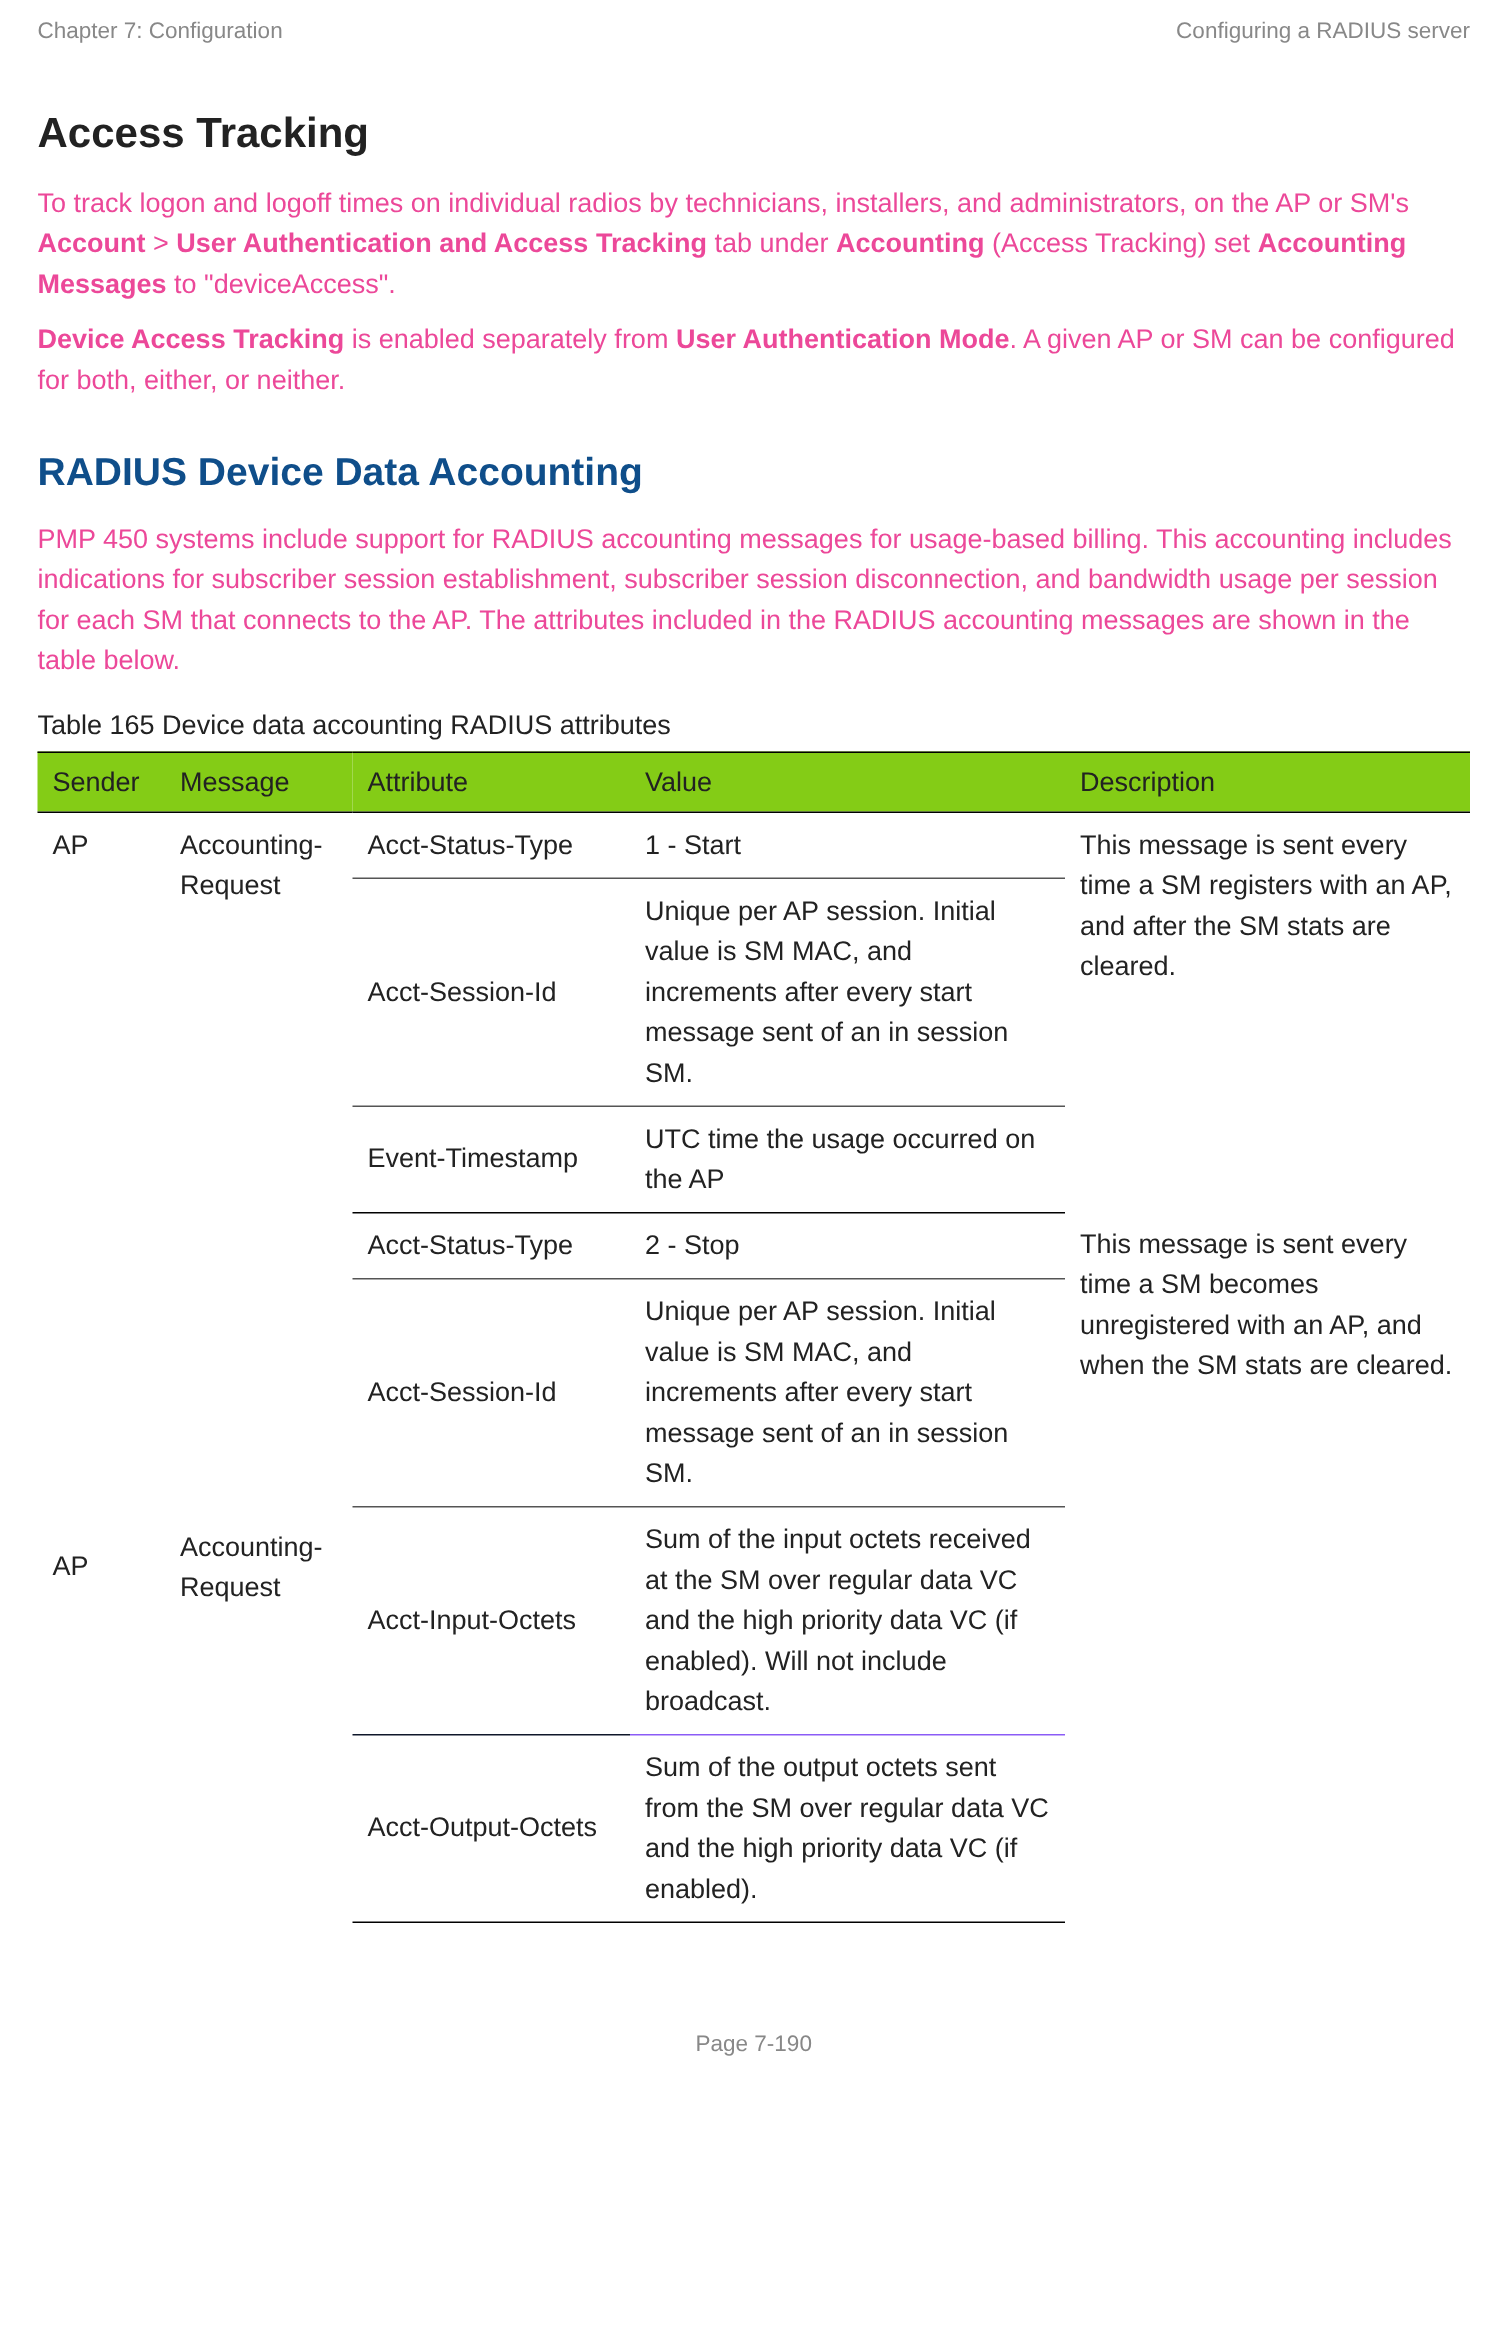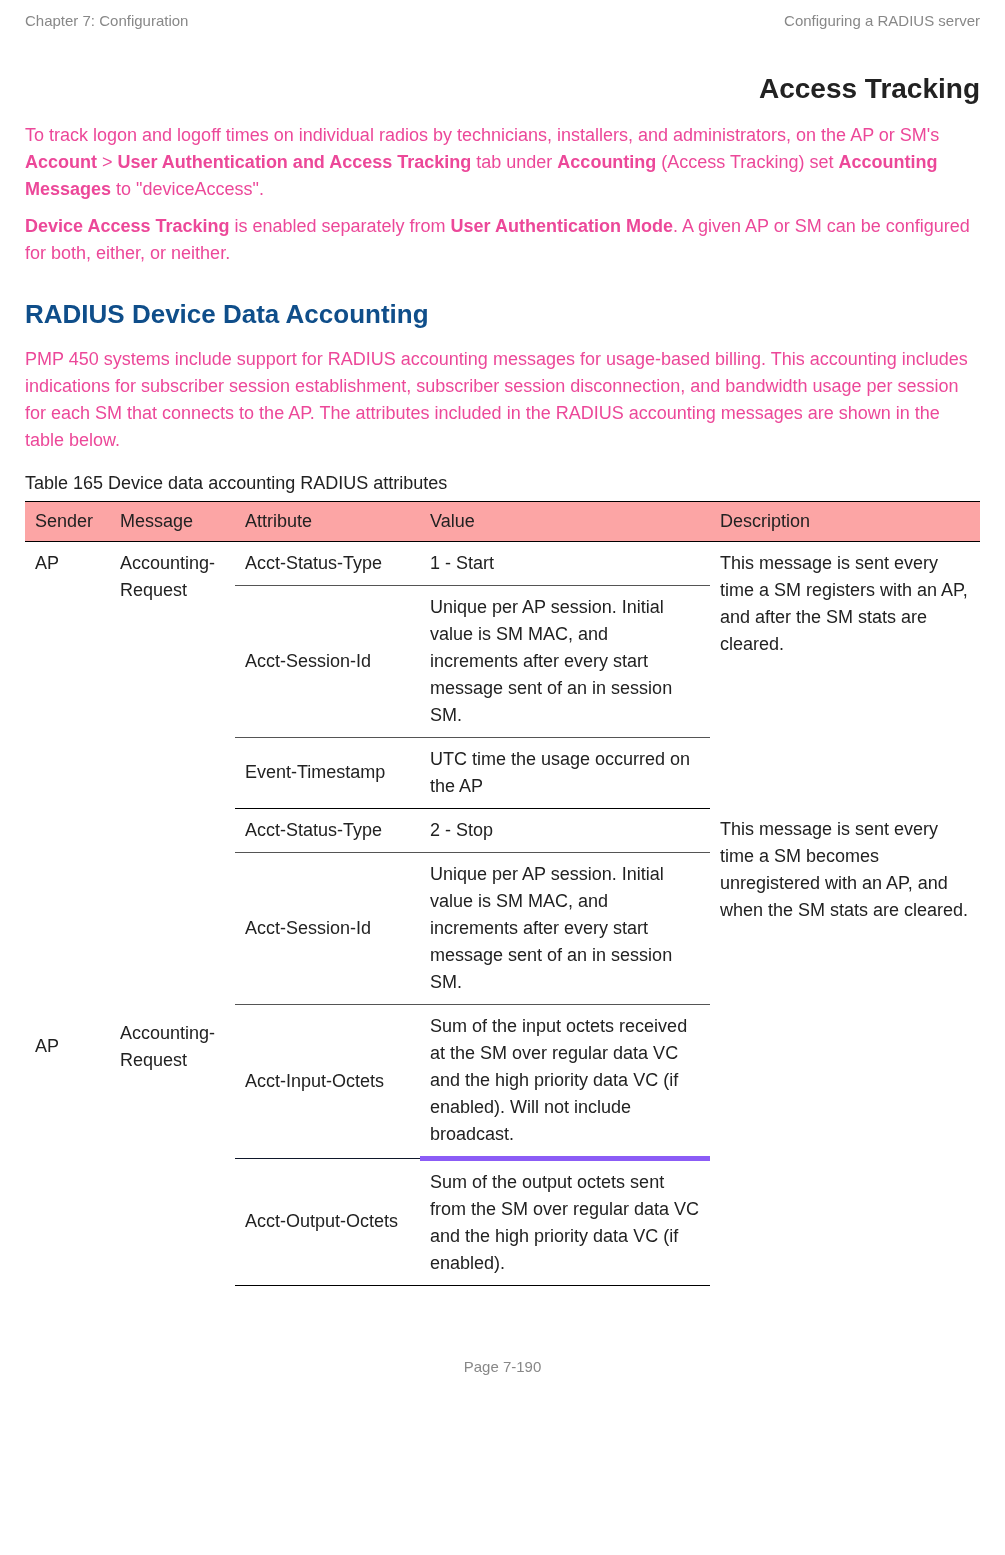--- a/index.html
+++ b/index.html
@@ -24,21 +24,20 @@
       color: #888;
       margin-bottom: 35px;
       font-weight: 400;
     }
     h1.section {
       font-family: 'Segoe UI', Arial, sans-serif;
       font-weight: 700;
       font-size: 28px;
       color: #222;
       margin-bottom: 12px;
-      text-align: right;
     }
     h1.blue-heading {
       font-family: Arial, 'Segoe UI', sans-serif;
       font-weight: 700;
       font-size: 26px;
       color: #0f4e8a;
       margin-top: 28px;
       margin-bottom: 12px;
     }
     p {
@@ -57,21 +56,21 @@
     }
     .table-caption .label {
       font-weight: 400;
     }
     table {
       border-collapse: collapse;
       width: 100%;
       font-size: 18px;
     }
     thead tr {
-      background: #fca5a5;
+      background: #84cc16;
     }
     thead th {
       text-align: left;
       font-weight: 400;
       padding: 6px 10px;
       border-top: 1.5px solid #000;
       border-bottom: 1.5px solid #000;
     }
     tbody td {
       padding: 8px 10px;
@@ -161,21 +160,21 @@
       <td style="border-bottom:1px solid #555">Acct-Status-Type</td>
       <td style="border-bottom:1px solid #555">2 - Stop</td>
       <td rowspan="4">This message is sent every time a SM becomes unregistered with an AP, and when the SM stats are cleared.</td>
     </tr>
     <tr>
       <td class="vmiddle" style="border-bottom:1px solid #555">Acct-Session-Id</td>
       <td style="border-bottom:1px solid #555">Unique per AP session. Initial value is SM MAC, and increments after every start message sent of an in session SM.</td>
     </tr>
     <tr>
       <td class="vmiddle" style="border-bottom:1px solid #0f172a">Acct-Input-Octets</td>
-      <td style="border-bottom:5px solid #8b5cf6">Sum of the input octets received at the SM over regular data VC and the high priority data VC (if enabled). Will not include broadcast.</td>
+      <td style="border-bottom:1px solid #8b5cf6">Sum of the input octets received at the SM over regular data VC and the high priority data VC (if enabled). Will not include broadcast.</td>
     </tr>
     <tr class="group-border">
       <td class="vmiddle">Acct-Output-Octets</td>
       <td>Sum of the output octets sent from the SM over regular data VC and the high priority data VC (if enabled).</td>
     </tr>
   </tbody>
 </table>
 
 <div class="footer">Page 7-190</div>
 

